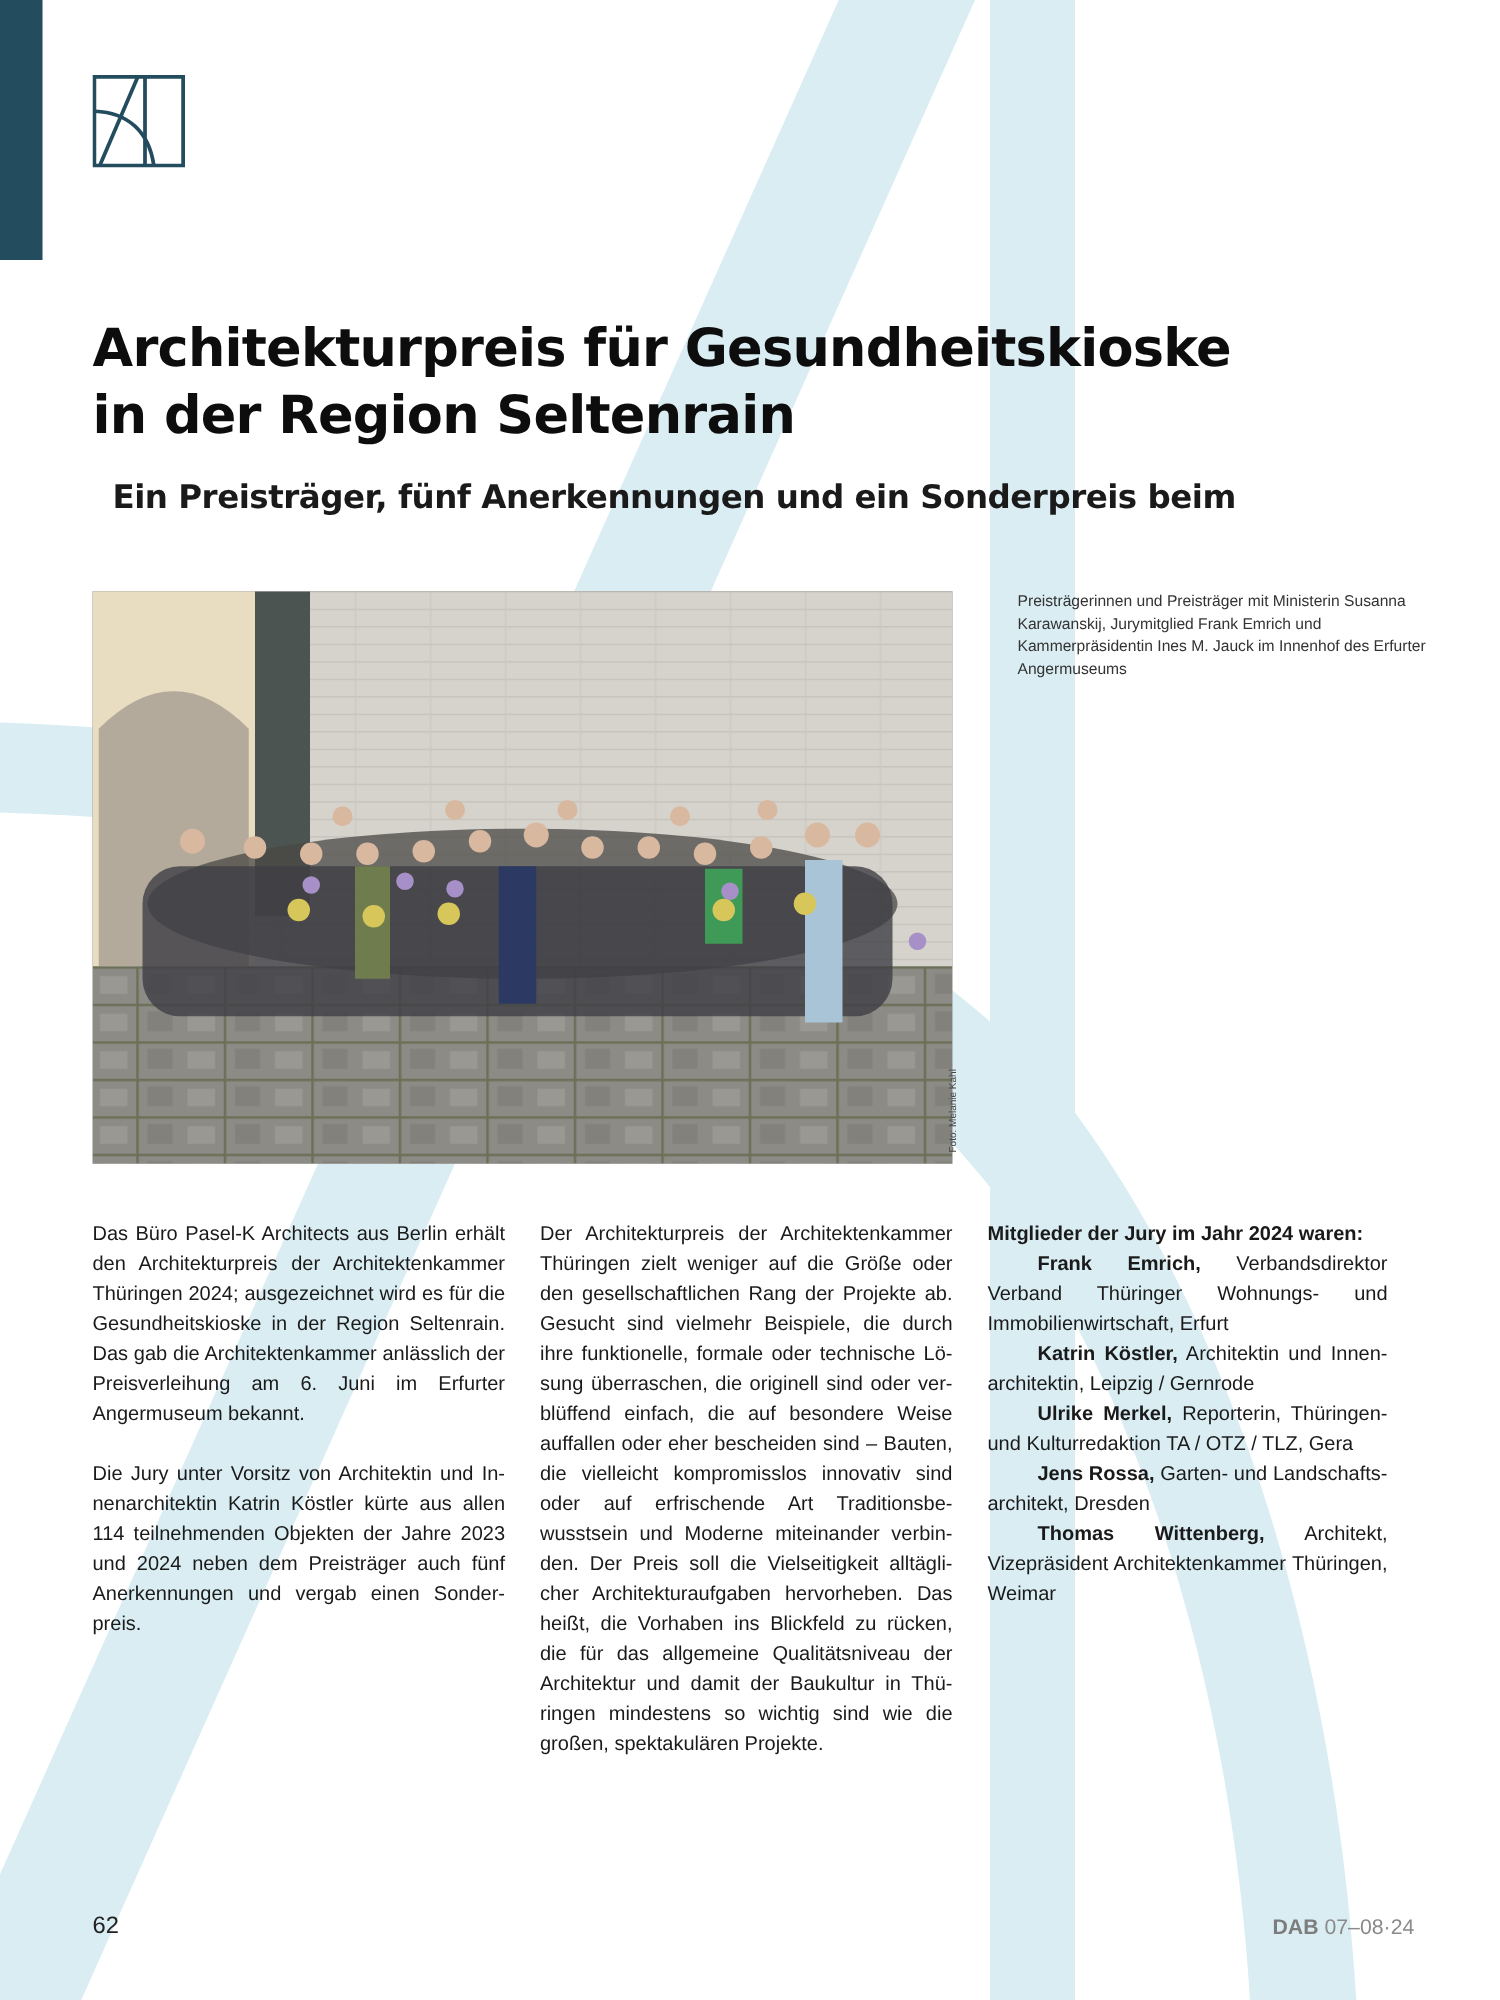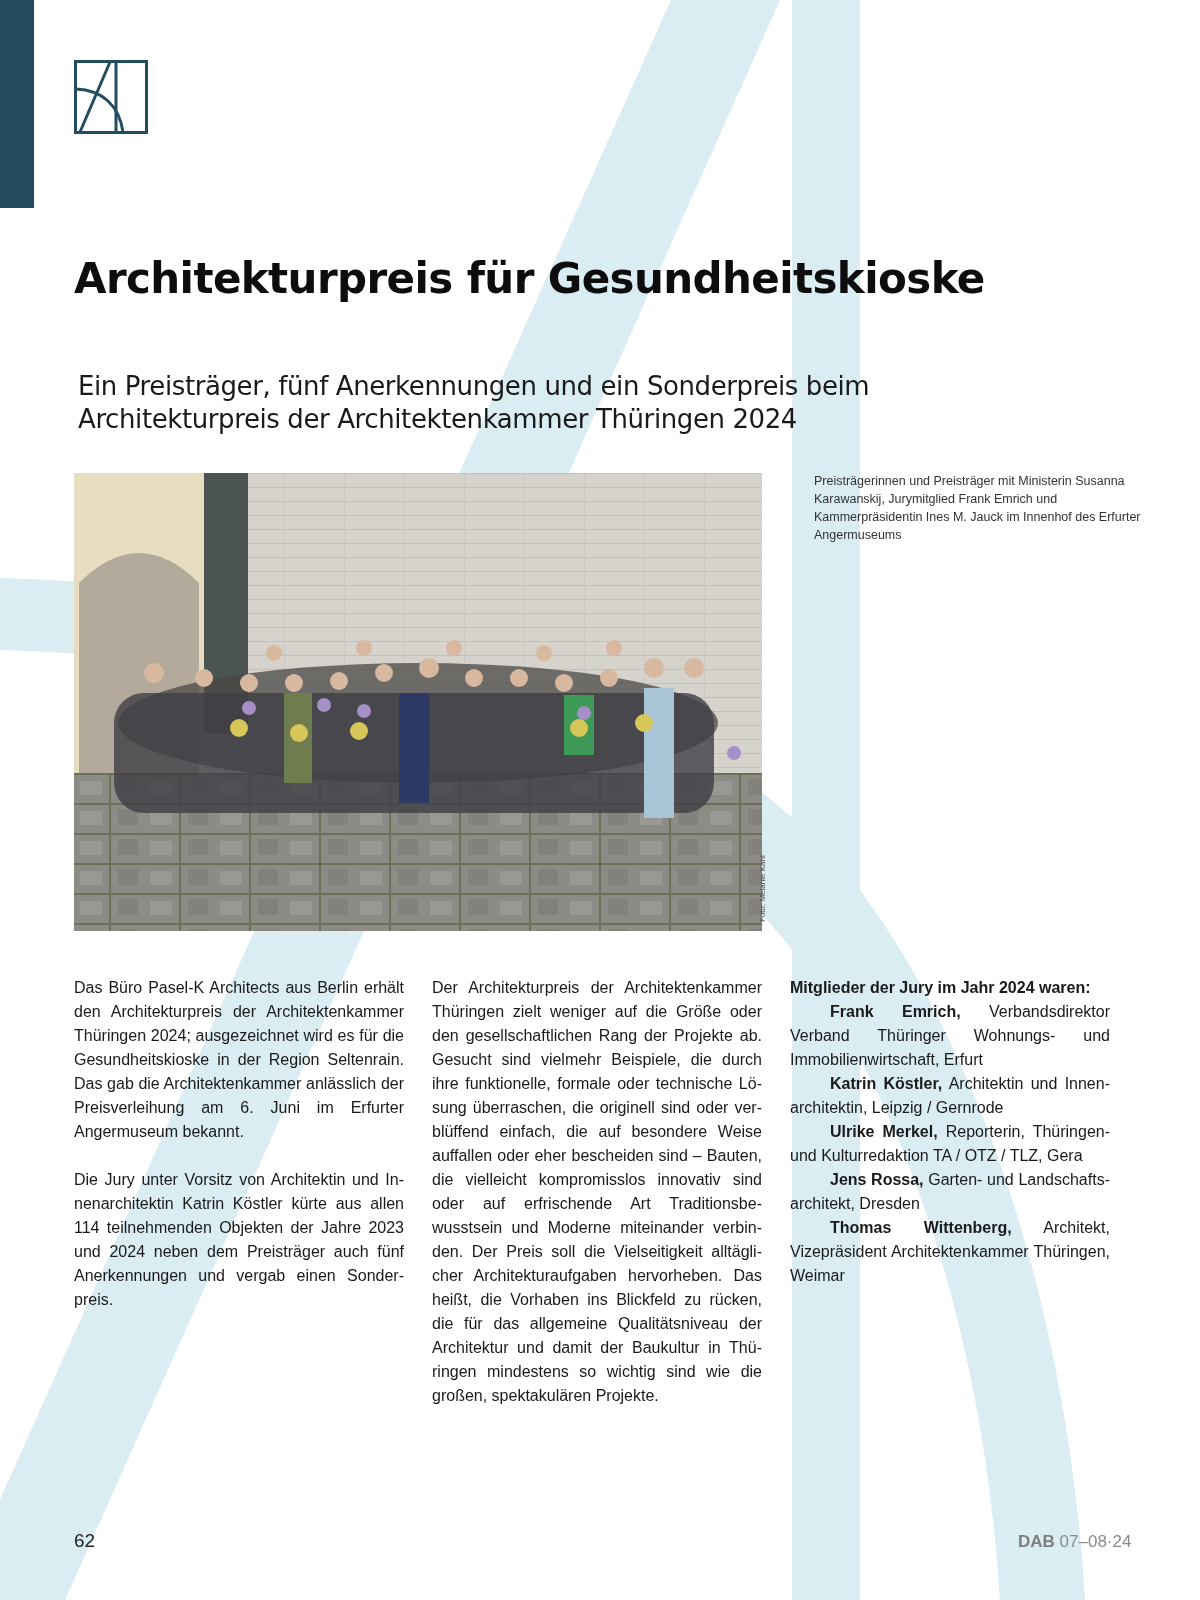--- a/index.html
+++ b/index.html
@@ -6,22 +6,22 @@
   body { width:1200px; height:1600px; position:relative; background:#ffffff; overflow:hidden;
          font-family:"Liberation Sans", sans-serif; color:#1a1a1a; }
   .bg-shapes { position:absolute; left:0; top:0; width:1200px; height:1600px; z-index:0; }
   .side-bar { position:absolute; left:0; top:0; width:34px; height:208px; background:#234c5e; z-index:1; }
   .logo { position:absolute; left:74px; top:60px; display:flex; align-items:flex-start; z-index:2; }
   .logo svg { display:block; }
   .logo-text { margin-left:8px; margin-top:-3px; color:#234c5e; font-size:19px; letter-spacing:1.6px; line-height:29px; font-family:"DejaVu Sans", sans-serif; }
   .logo-text span { display:block; }
   .title { position:absolute; left:74px; top:252px; width:1000px; margin:0; font-size:42px; line-height:53px;
            font-weight:bold; letter-spacing:-0.6px; color:#0d0d0d; z-index:2; font-family:"DejaVu Sans", sans-serif; }
-  .subtitle { position:absolute; left:74px; top:366px; width:900px; margin:4px; font-size:26px; line-height:33px;
-              color:#1a1a1a; z-index:2; font-family:"DejaVu Sans", sans-serif; font-weight:normal; letter-spacing:-0.4px; }
+  .subtitle { position:absolute; left:74px; top:366px; width:900px; margin:16px; font-size:26px; line-height:33px;
+              color:#1a1a1a; z-index:2; font-family:"DejaVu Sans", sans-serif; font-weight:bold; letter-spacing:-0.4px; }
   .photo { position:absolute; left:74px; top:473px; width:688px; height:458px; overflow:hidden; z-index:2; background:#9b988f; }
   .photo-credit { position:absolute; left:758px; top:922px; transform:rotate(-90deg); transform-origin:left top;
                   font-size:8px; color:#444; z-index:2; white-space:nowrap; }
   .caption { position:absolute; left:814px; top:472px; width:330px; font-size:12.5px; line-height:18px; color:#333; z-index:2; }
   .col { position:absolute; top:976px; width:330px; font-size:16px; line-height:24px; color:#1a1a1a; z-index:2; }
   .col p { margin:0; text-align:justify; hyphens:manual; }
   .col p.indent { text-indent:24px; }
   .col p.gap { margin-top:24px; }
   .col1 { left:74px; }
   .col2 { left:432px; }
@@ -48,25 +48,25 @@
   <svg width="74" height="74" viewBox="0 0 74 74">
     <rect x="1.5" y="1.5" width="71" height="71" fill="none" stroke="#234c5e" stroke-width="3"></rect>
     <line x1="42" y1="1.5" x2="42" y2="72.5" stroke="#234c5e" stroke-width="3"></line>
     <line x1="36" y1="2" x2="6" y2="72" stroke="#234c5e" stroke-width="3"></line>
     <path d="M2,29 C28,30 45,45 49,72" fill="none" stroke="#234c5e" stroke-width="3"></path>
   </svg>
 </div>
 
 <h1 class="title">
   <span>Architekturpreis für Gesundheitskioske</span><br>
+  <span>in der Region Seltenrain</span>
 </h1>
 
 <h2 class="subtitle">
   <span>Ein Preisträger, fünf Anerkennungen und ein Sonderpreis beim</span><br>
-  <span>Architekturpreis der Architektenkammer Thüringen 2024</span>
 </h2>
 
 <div class="photo" aria-label="Gruppenfoto im Innenhof">
   <svg width="688" height="458" viewBox="0 0 688 458">
     <defs>
       <pattern id="wall" width="60" height="14" patternUnits="userSpaceOnUse">
         <rect width="60" height="14" fill="#d6d3cd"></rect>
         <rect width="60" height="1" fill="#c4c1ba"></rect>
         <rect x="30" y="0" width="1" height="14" fill="#cbc8c1"></rect>
       </pattern>

